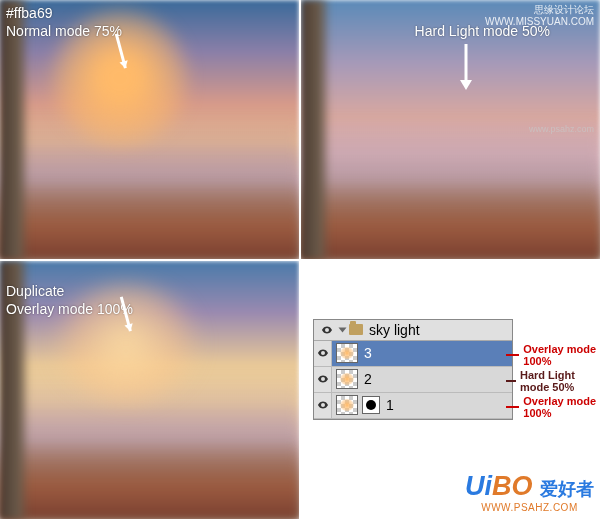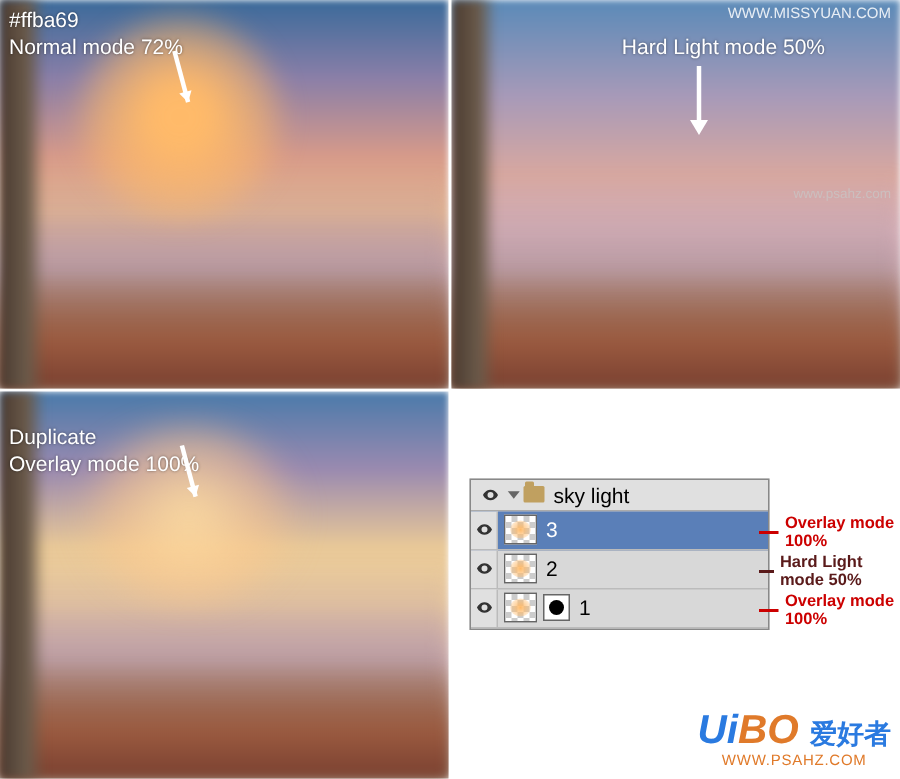--- a/index.html
+++ b/index.html
@@ -58,38 +58,39 @@
   <div class="panel">
     <div class="scene">
       <div class="sky sky1"></div>
       <div class="mtn"></div>
       <div class="foliage"></div>
       <div class="cliff"></div>
       <div class="glow1"></div>
     </div>
     <div class="label" style="left:6px; top:4px;">
       <div>#ffba69</div>
-      <div>Normal mode 72%</div>
+      <div>Normal mode 75%</div>
     </div>
     <div class="arrow" style="left:100px; top:34px; transform: rotate(30deg);">
       <svg width="40" height="40" viewBox="0 0 40 40">
           <line x1="5" y1="5" x2="30" y2="30" stroke="#fff" stroke-width="3"></line>
           <polygon points="30,30 22,28 28,22" fill="#fff"></polygon>
         </svg>
     </div>
   </div>
 
   <div class="panel">
     <div class="scene">
       <div class="sky sky2"></div>
       <div class="mtn"></div>
       <div class="foliage"></div>
       <div class="cliff"></div>
     </div>
     <div class="wm-top">
+      <div>思缘设计论坛</div>
       <div>WWW.MISSYUAN.COM</div>
     </div>
     <div class="label" style="right:50px; top:22px;">
       <div>Hard Light mode 50%</div>
     </div>
     <div class="arrow" style="left:155px; top:42px;">
       <svg width="20" height="50" viewBox="0 0 20 50">
           <line x1="10" y1="2" x2="10" y2="40" stroke="#fff" stroke-width="3"></line>
           <polygon points="10,48 4,38 16,38" fill="#fff"></polygon>
         </svg>

